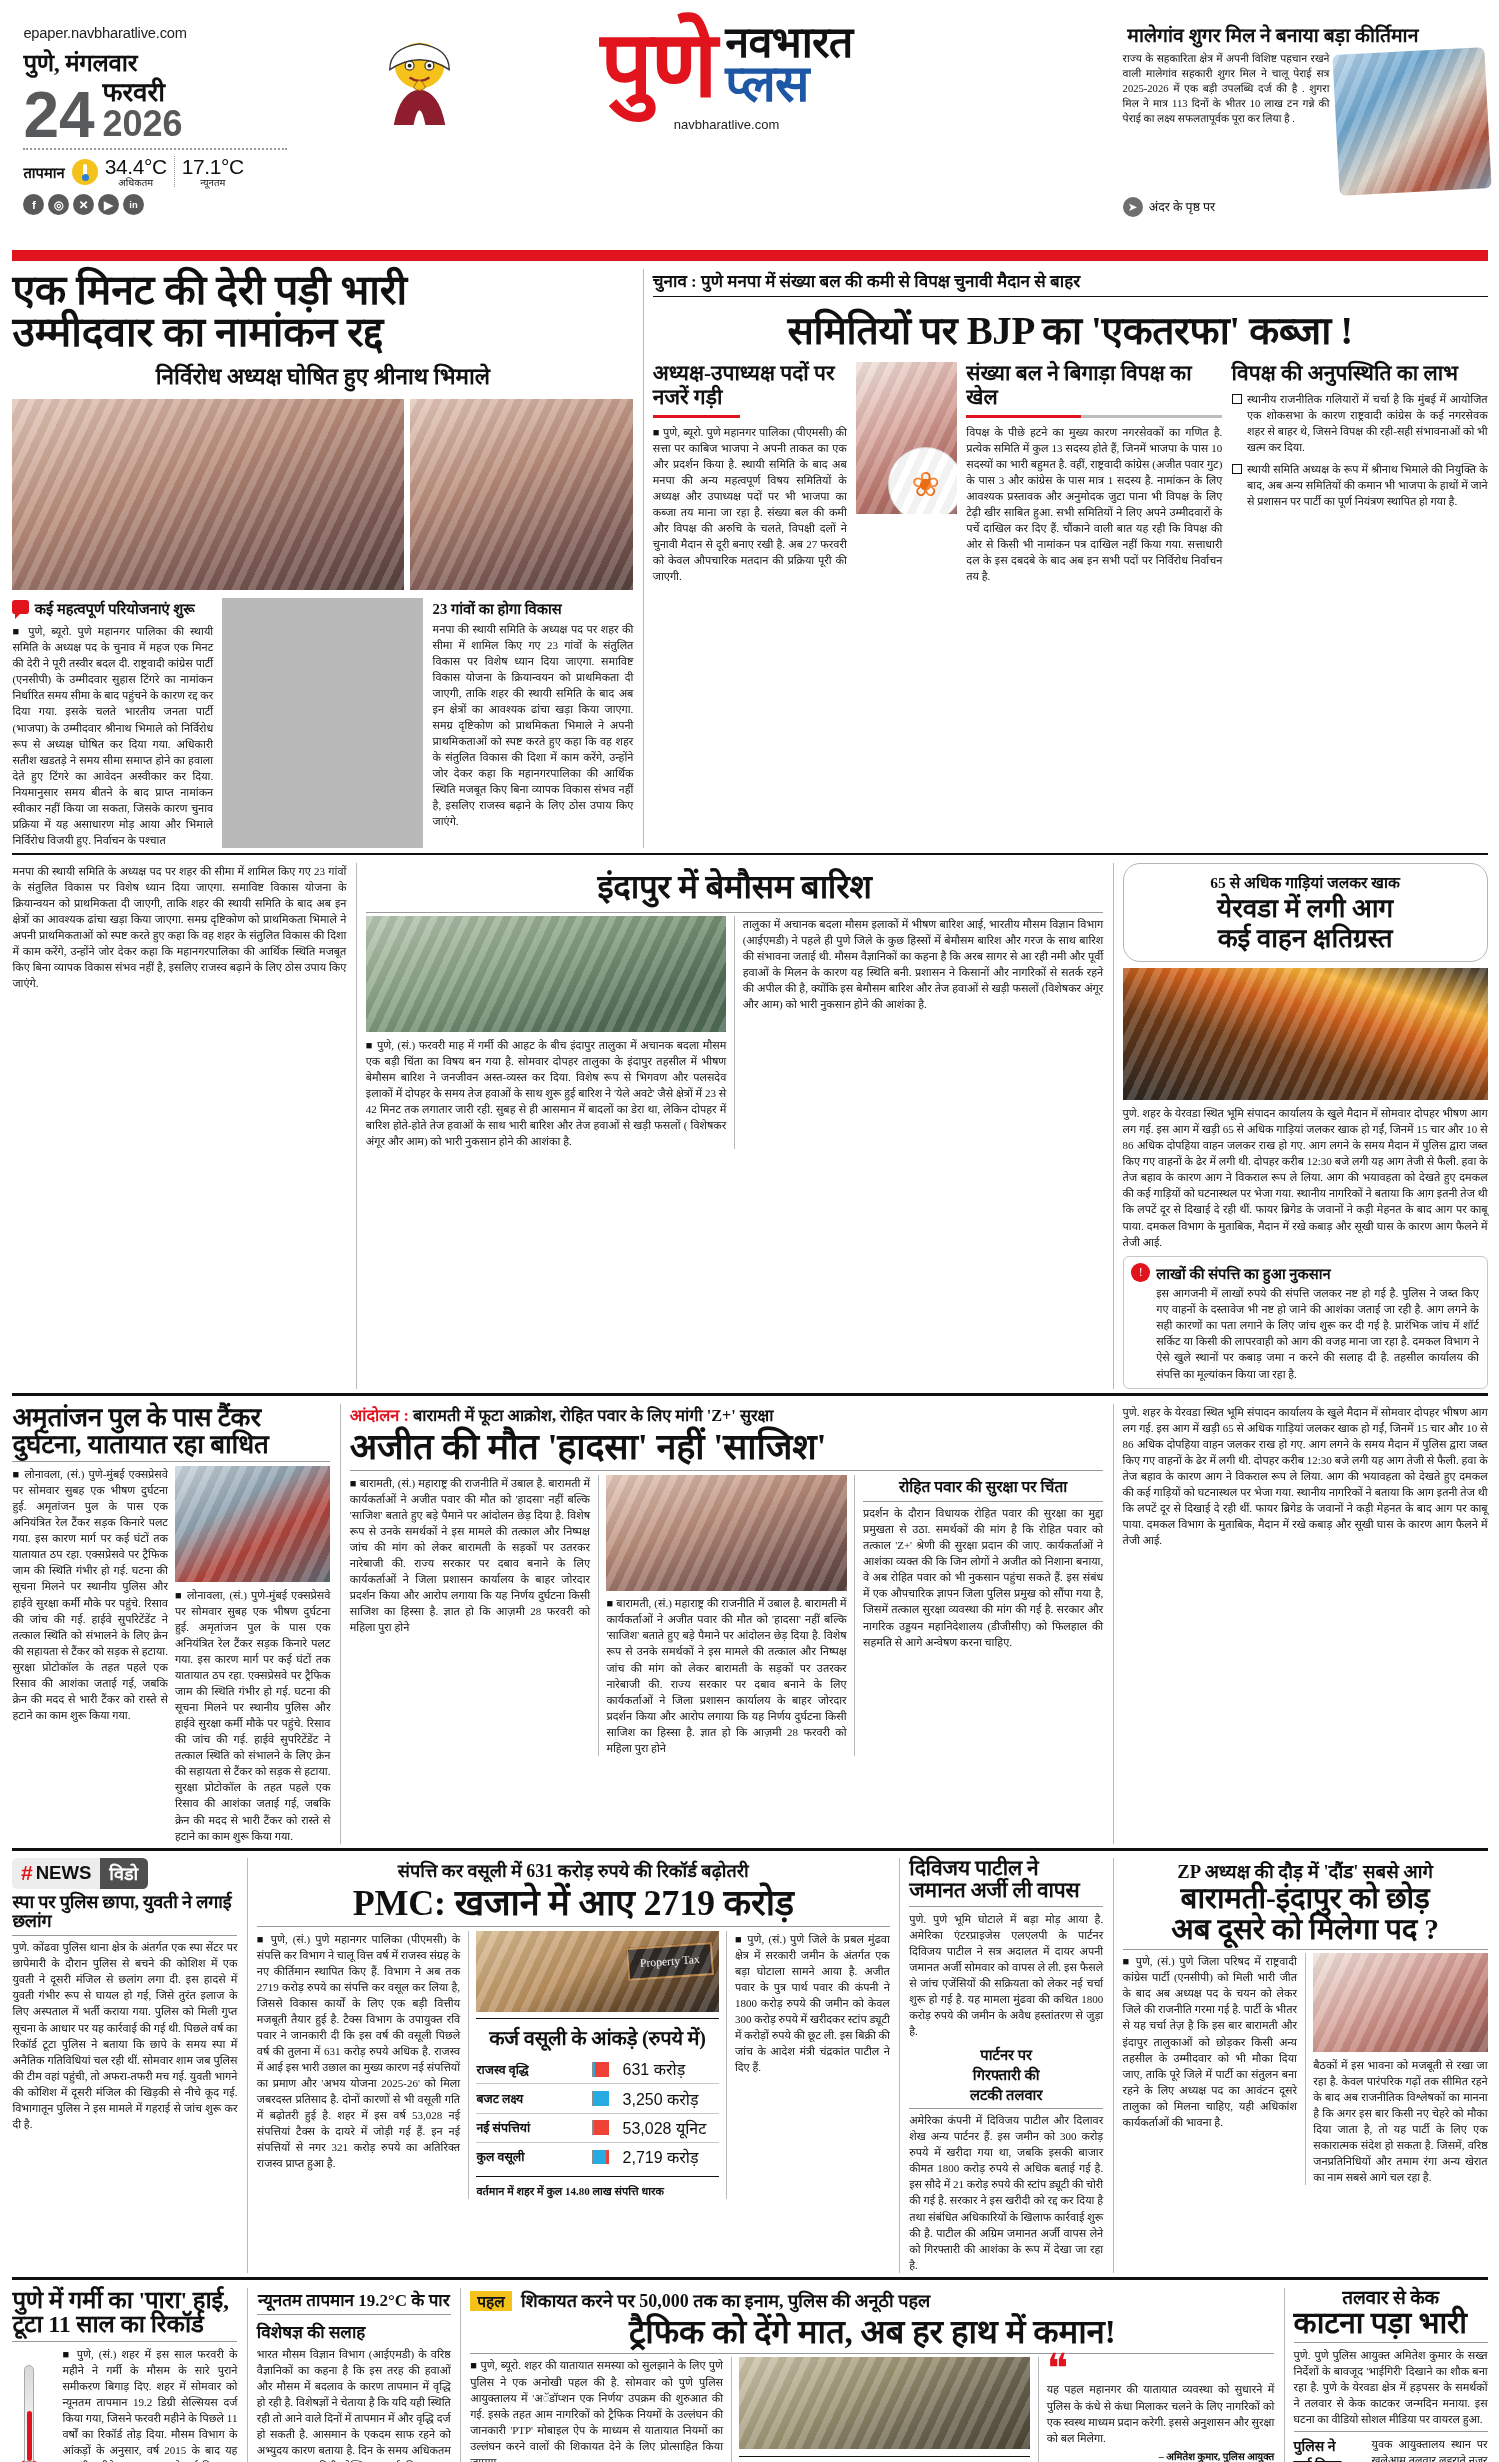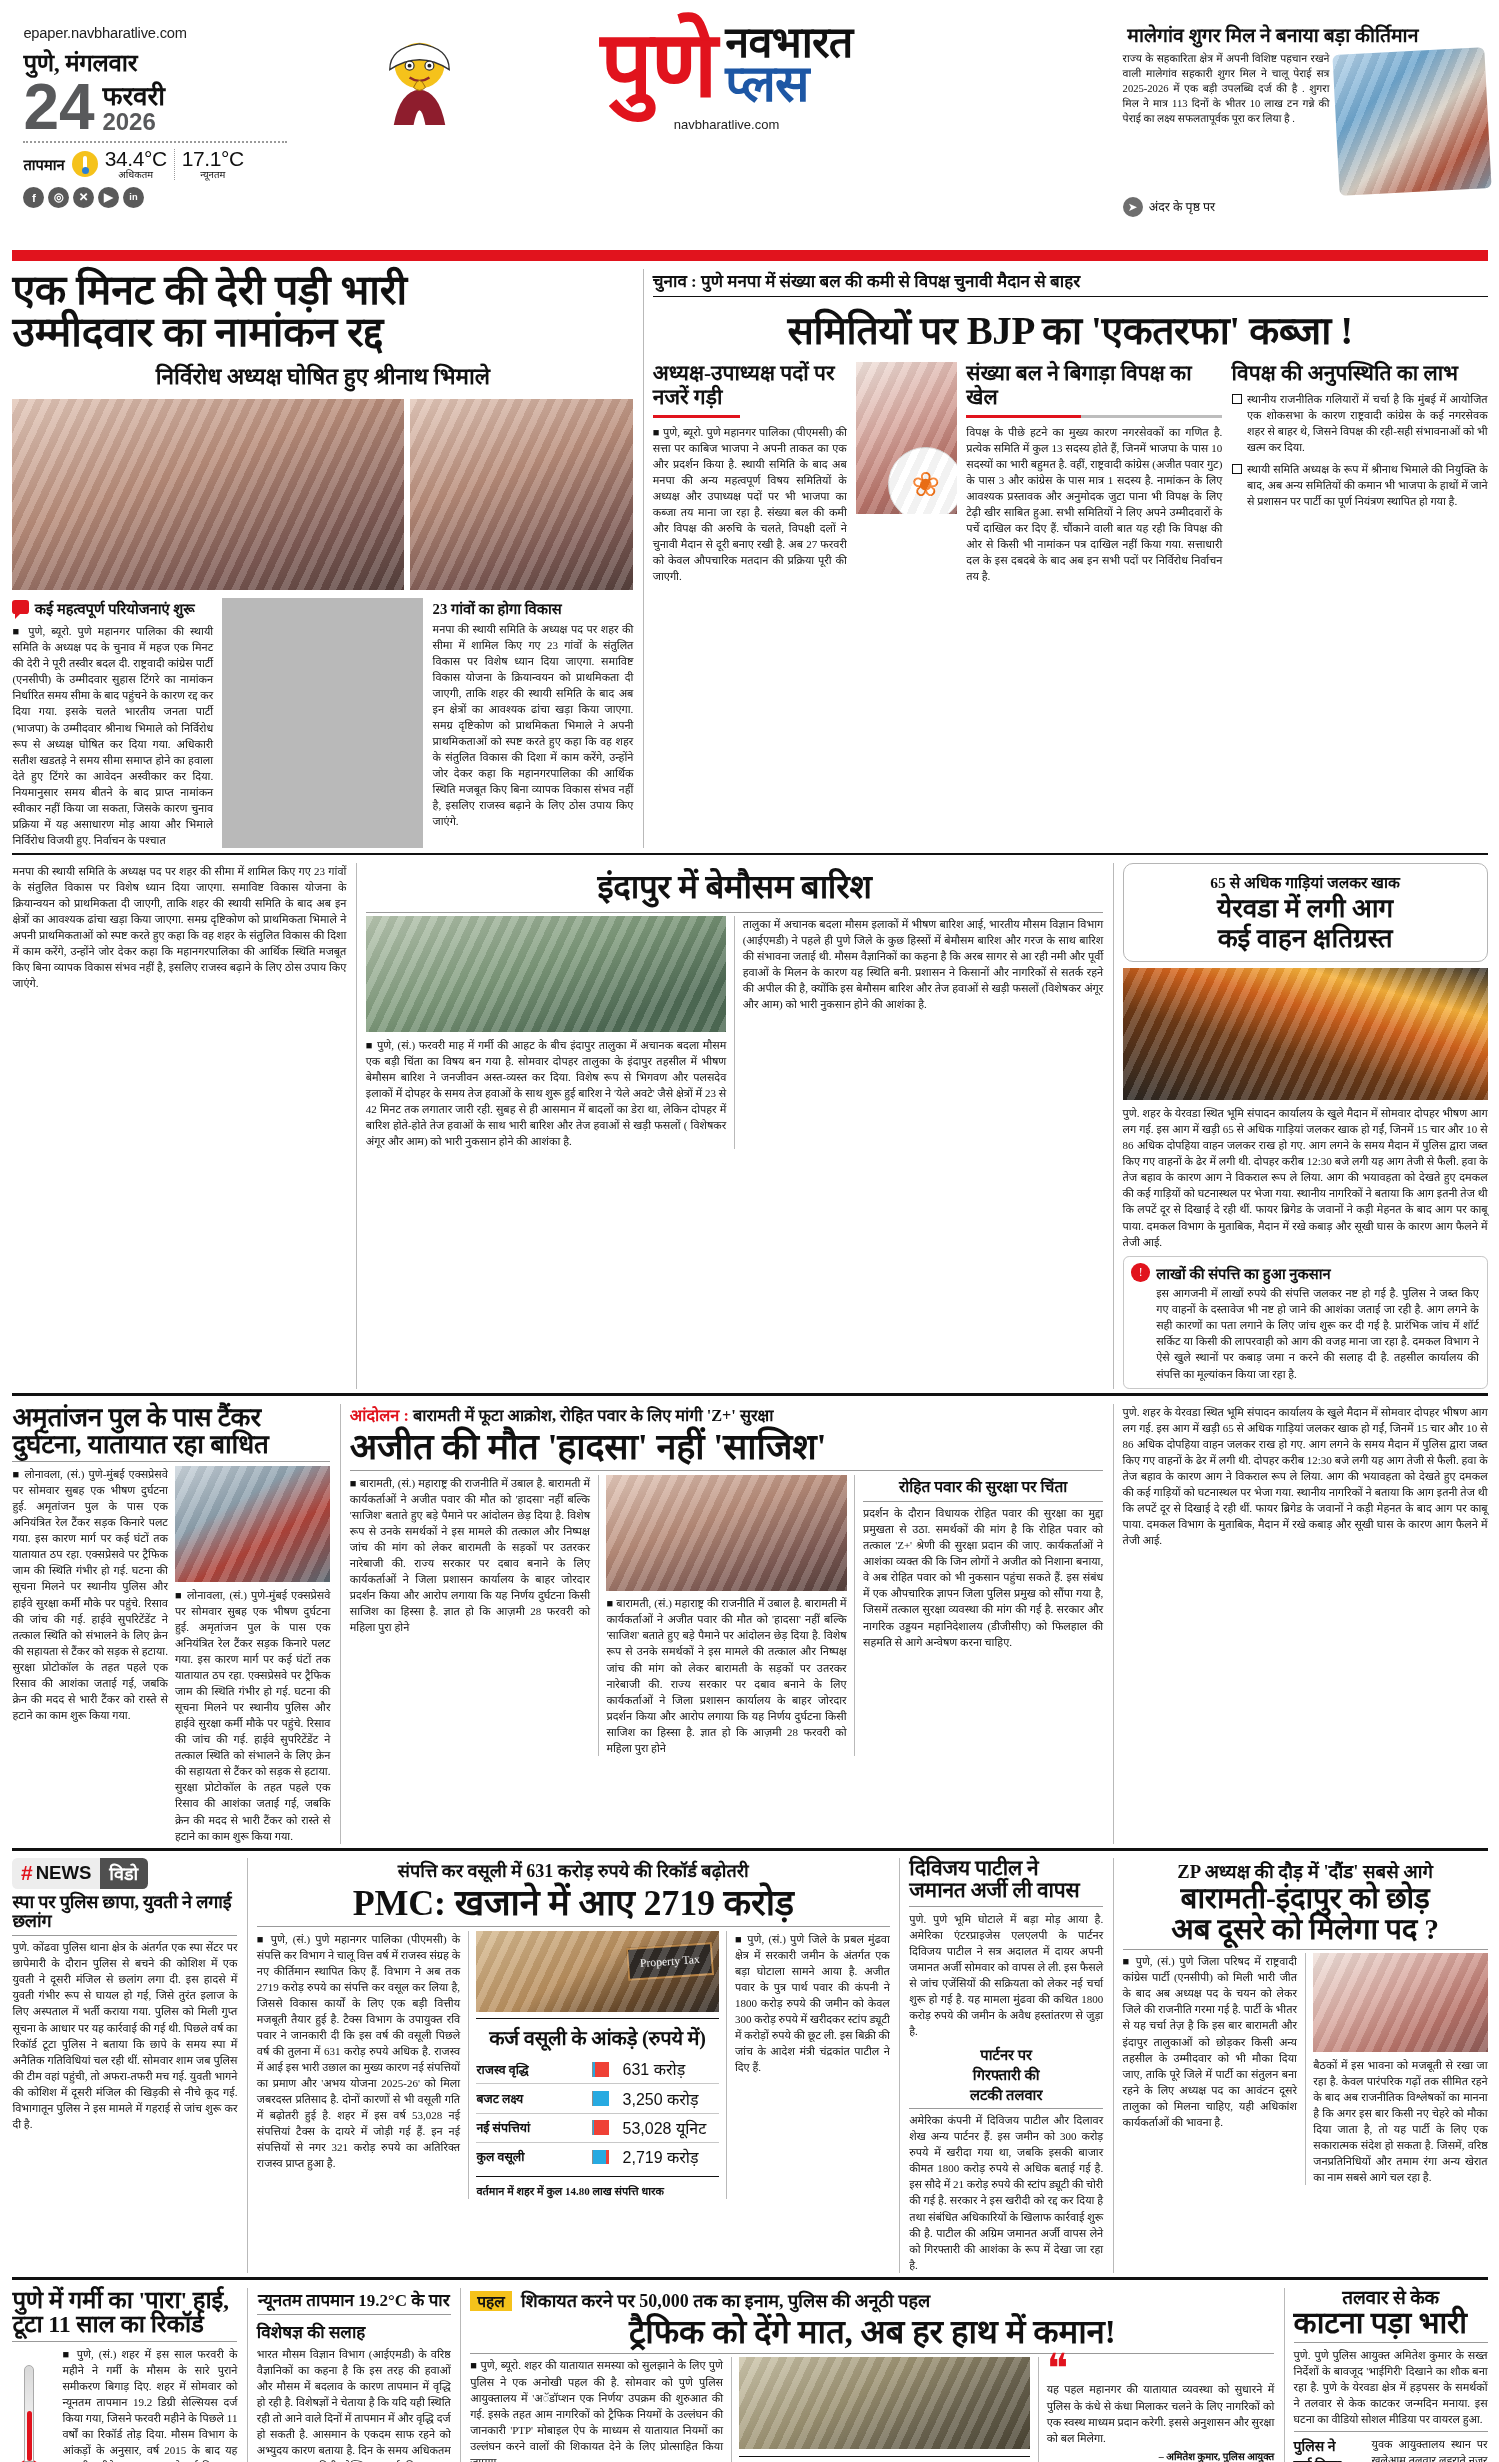--- a/index.html
+++ b/index.html
@@ -36,21 +36,21 @@
   .ph.tanker{background:linear-gradient(150deg,#cdd6dd,#8fa2af 35%,#b2443a 62%,#5b6973)}
 
   
   .masthead{display:flex;align-items:flex-start;height:250px;padding-top:7.8px}
   .mh-left{width:318px;padding-left:11px;padding-top:17px}
   .epaper-url{font-family:"Liberation Sans",sans-serif;font-size:14.7px;color:#222;letter-spacing:-0.2px}
   .mh-city{font-size:24px;font-weight:bold;margin-top:4.7px;letter-spacing:-0.3px}
   .mh-daterow{display:flex;align-items:flex-end;gap:7.8px;margin-top:1.6px}
   .mh-day{font-family:"Liberation Sans",sans-serif;font-size:64px;font-weight:bold;color:#58595b;line-height:.85}
   .mh-mon{font-size:26px;font-weight:bold;line-height:1}
-  .mh-year{font-family:"Liberation Sans",sans-serif;font-size:24px;font-weight:bold;color:#58595b;line-height:1}
+  .mh-year{font-family:"Liberation Sans",sans-serif;font-size:36px;font-weight:bold;color:#58595b;line-height:1}
   .mh-dots{border-top:2.3px dotted #9a9a9a;margin:6.2px 0 4.7px;width:264px}
   .mh-temprow{display:flex;align-items:center;gap:7px}
   .mh-templbl{font-size:14.7px;font-weight:bold}
   .thermo{width:26px;height:26px;border-radius:50%;background:#f5c21b;position:relative;flex:0 0 auto}
   .thermo:before{content:"";position:absolute;left:11.6px;top:4.7px;width:3.9px;height:13px;background:#fff;border-radius:2.3px}
   .thermo:after{content:"";position:absolute;left:10px;top:15.5px;width:7px;height:7px;border-radius:50%;background:#2b7fd4}
   .tval{font-family:"Liberation Sans",sans-serif;font-size:21px;letter-spacing:-0.4px}
   .tsub{font-size:9.7px;text-align:center;margin-top:-3.1px}
   .tdiv{border-left:1.6px dotted #9a9a9a;height:31px}
   .social{display:flex;gap:3.9px;margin-top:5.4px}
@@ -108,21 +108,21 @@
   .bjp-logo{width:75px;height:75px;border-radius:50%;background:#fff;border:1.6px solid #ddd;
     position:absolute;right:-6.2px;bottom:-7.8px;display:flex;align-items:center;justify-content:center;
     font-size:34px;color:#f47216}
 
   
   .band2{display:flex;gap:9.3px;margin-top:7.8px}
   .b2-left{width:334px}
   .b2-mid{flex:1}
   .b2-right{width:365px}
   .midhead{font-size:33px;font-weight:bold;text-align:center;letter-spacing:-0.4px}
-  .boxed{border:0.8px solid #b5b5b5;border-radius:10px;padding:7.8px 9.3px}
+  .boxed{border:0.8px solid #b5b5b5;border-radius:17px;padding:7.8px 9.3px}
   .box-kick{font-size:15.5px;font-weight:bold;text-align:center}
   .box-hl{font-size:26px;font-weight:bold;text-align:center;line-height:1.08;margin-top:1.6px}
   .notebox{border:0.8px solid #c7c7c7;border-radius:6.2px;padding:6.2px 7.8px;display:flex;gap:6.2px;margin-top:6.2px}
   .noteicon{width:18.6px;height:18.6px;border-radius:50%;background:#e1131d;color:#fff;
     display:flex;align-items:center;justify-content:center;font-size:11.6px;flex:0 0 auto}
 
   
   .band3{display:flex;gap:9.3px;margin-top:7.8px}
   .b3-c1{width:318px}
   .b3-c2{flex:1}

